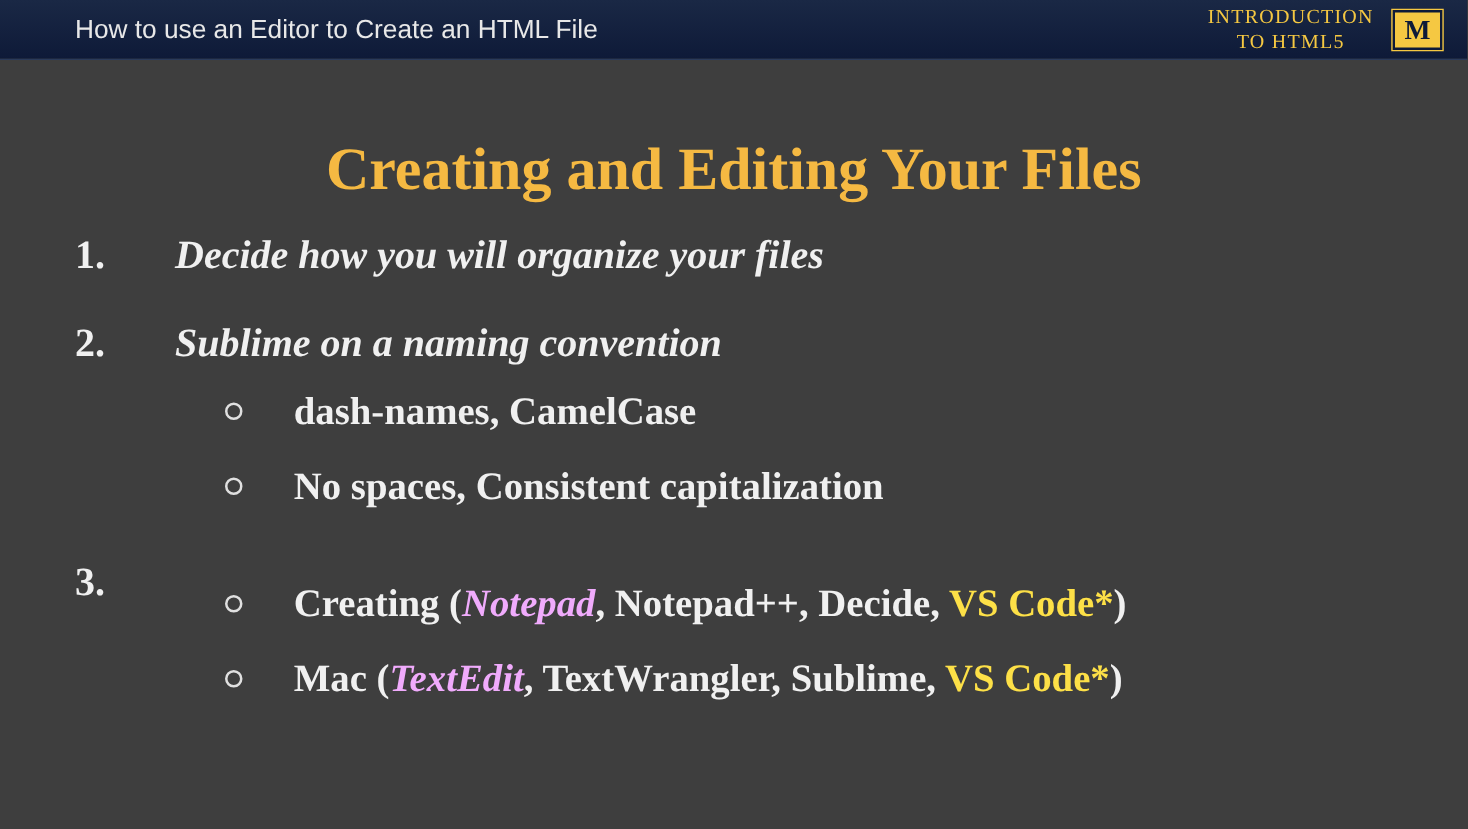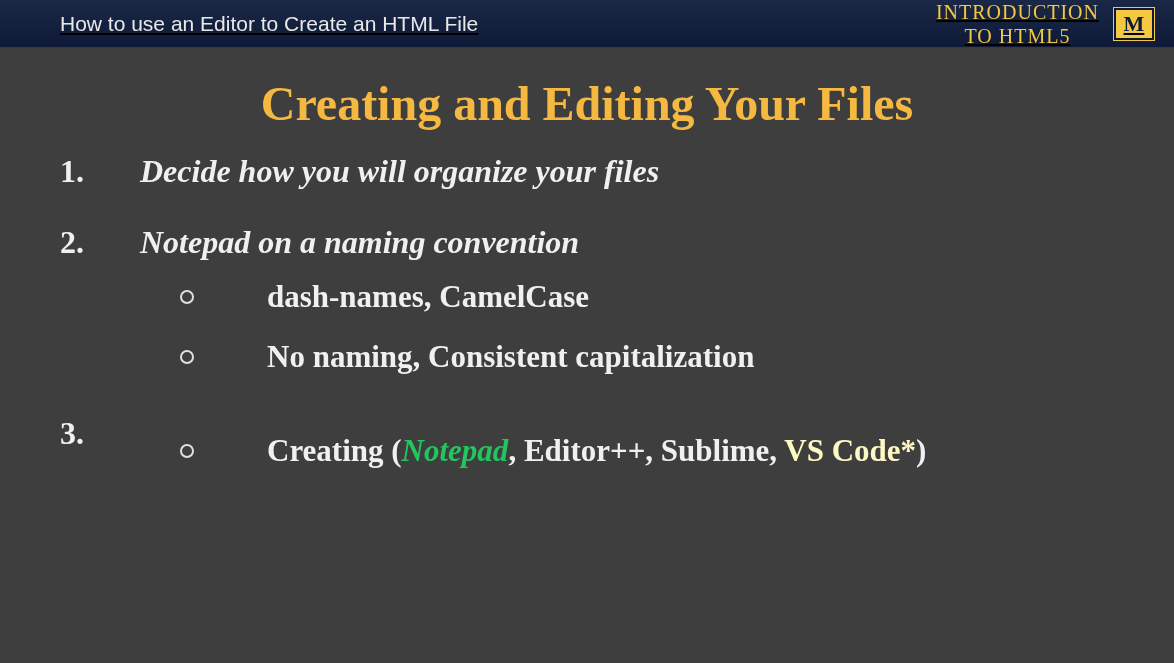--- a/index.html
+++ b/index.html
@@ -15,36 +15,35 @@
       overflow: hidden;
     }
     .header-bar {
       background: linear-gradient(to bottom, #1a2845, #0e1a38);
       height: 48px;
       display: flex;
       justify-content: space-between;
       align-items: center;
       padding: 0 20px 0 60px;
       border-bottom: 1px solid #2a3a5a;
-      text-decoration: underline;
     }
     .header-title {
       color: #e8e8e8;
       font-size: 21px;
       font-family: Arial, sans-serif;
       font-weight: 400;
     }
     .header-right {
       display: flex;
       align-items: center;
       gap: 15px;
     }
     .course-label {
       color: #f5c842;
-      font-size: 20px;
+      font-size: 16px;
       font-family: Georgia, serif;
       text-align: center;
       line-height: 1.2;
       letter-spacing: 1px;
     }
     .logo {
       width: 40px;
       height: 32px;
       background: #f5c842;
       display: flex;
@@ -52,20 +51,21 @@
       justify-content: center;
       color: #0e1a38;
       font-weight: bold;
       font-size: 22px;
       font-family: 'Times New Roman', serif;
       border: 2px solid #0e1a38;
       outline: 1px solid #f5c842;
     }
     .slide-content {
       padding: 28px 60px 20px 60px;
+      margin-top: 32px;
     }
     .slide-title {
       color: #f5b942;
       font-size: 48px;
       font-weight: bold;
       text-align: center;
       margin-bottom: 22px;
       font-family: Georgia, serif;
     }
     .numbered-list {
@@ -97,42 +97,41 @@
     }
     .sub-item {
       color: #f0f0f0;
       font-size: 31px;
       font-weight: bold;
       font-family: Georgia, serif;
       display: flex;
       align-items: baseline;
       margin-bottom: 24px;
       padding-left: 40px;
-      gap: 32px;
     }
     .bullet {
       min-width: 55px;
       font-size: 18px;
       display: inline-block;
       position: relative;
       top: -3px;
     }
     .bullet-circle {
       display: inline-block;
       width: 14px;
       height: 14px;
       border: 2px solid #e0e0e0;
       border-radius: 50%;
     }
     .italic-yellow {
-      color: #22c55e;
+      color: #f0abfc;
       font-style: italic;
     }
     .red-text {
-      color: #fef9c3;
+      color: #fde047;
     }
     .sub-item-text {
       flex: 1;
     }
   </style>
 </head>
 <body>
 
 <div class="header-bar">
   <div class="header-title">How to use an Editor to Create an HTML File</div>
@@ -150,38 +149,42 @@
   <ol class="numbered-list" id="numbered-list">
       <li class="numbered-item">
         <span class="item-number">1.</span>
         <div class="item-content">
           <div class="item-text">Decide how you will organize your files</div>
         </div>
       </li>
       <li class="numbered-item">
         <span class="item-number">2.</span>
         <div class="item-content">
-          <div class="item-text">Notepad on a naming convention</div>
+          <div class="item-text">Sublime on a naming convention</div>
           <ul class="sub-list">
             <li class="sub-item">
               <span class="bullet"><span class="bullet-circle"></span></span>
               <span class="sub-item-text"><span>dash-names, CamelCase</span></span>
             </li>
             <li class="sub-item">
               <span class="bullet"><span class="bullet-circle"></span></span>
-              <span class="sub-item-text"><span>No naming, Consistent capitalization</span></span>
+              <span class="sub-item-text"><span>No spaces, Consistent capitalization</span></span>
             </li>
           </ul>
         </div>
       </li>
       <li class="numbered-item">
         <span class="item-number">3.</span>
         <div class="item-content">
           <ul class="sub-list">
             <li class="sub-item">
               <span class="bullet"><span class="bullet-circle"></span></span>
-              <span class="sub-item-text"><span>Creating (</span><span class="italic-yellow">Notepad</span><span>, Editor++, Sublime, </span><span class="red-text">VS Code*</span><span>)</span></span>
+              <span class="sub-item-text"><span>Creating (</span><span class="italic-yellow">Notepad</span><span>, Notepad++, Decide, </span><span class="red-text">VS Code*</span><span>)</span></span>
+            </li>
+            <li class="sub-item">
+              <span class="bullet"><span class="bullet-circle"></span></span>
+              <span class="sub-item-text"><span>Mac (</span><span class="italic-yellow">TextEdit</span><span>, TextWrangler, Sublime, </span><span class="red-text">VS Code*</span><span>)</span></span>
             </li>
           </ul>
         </div>
       </li>
     </ol>
 </div>
 
 </body></html>

